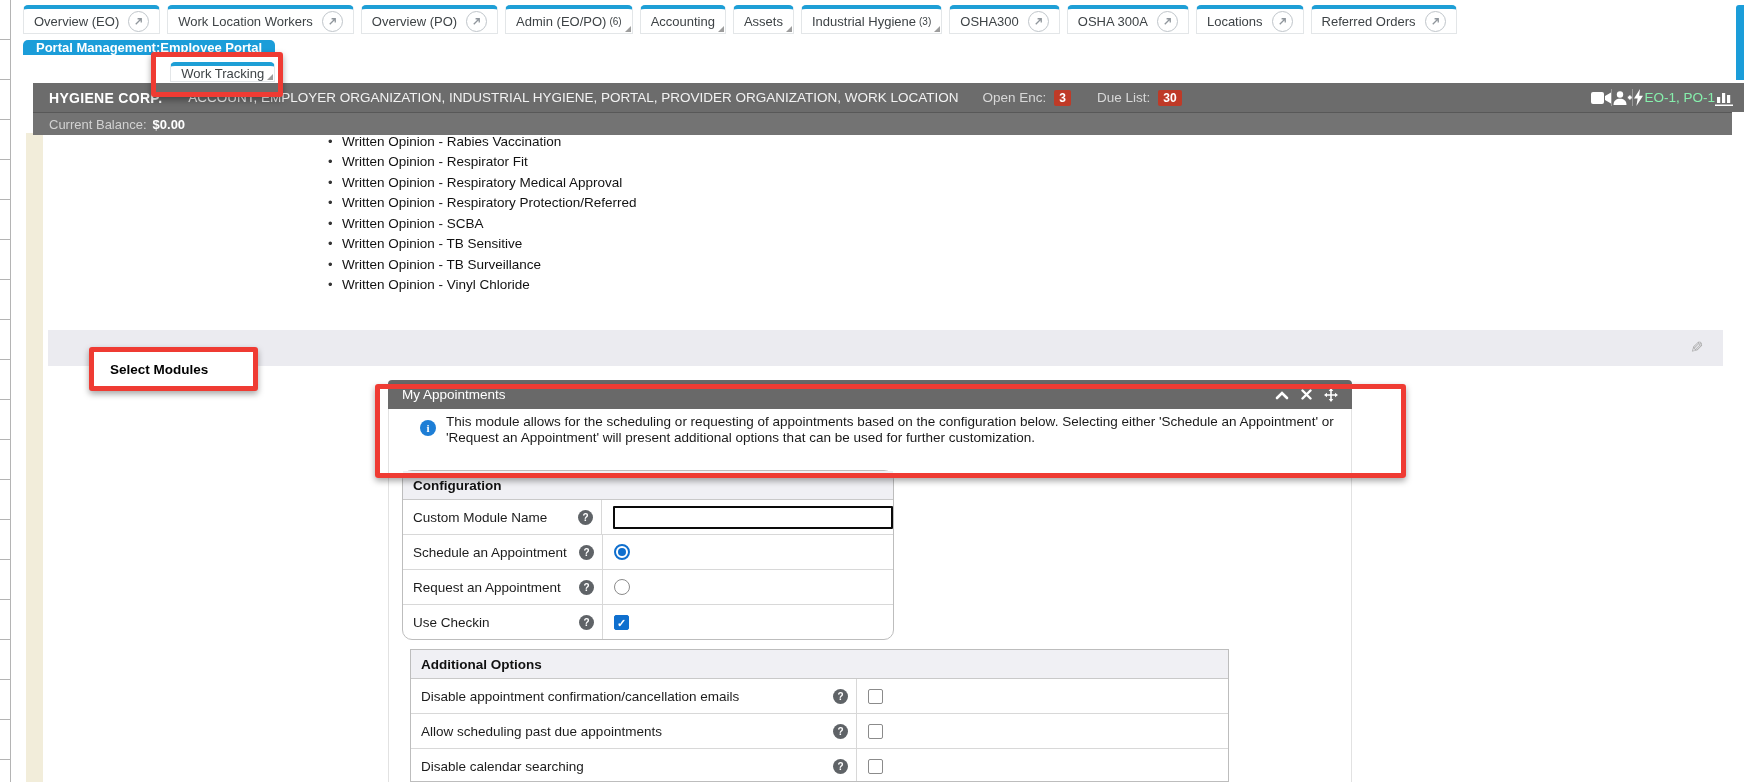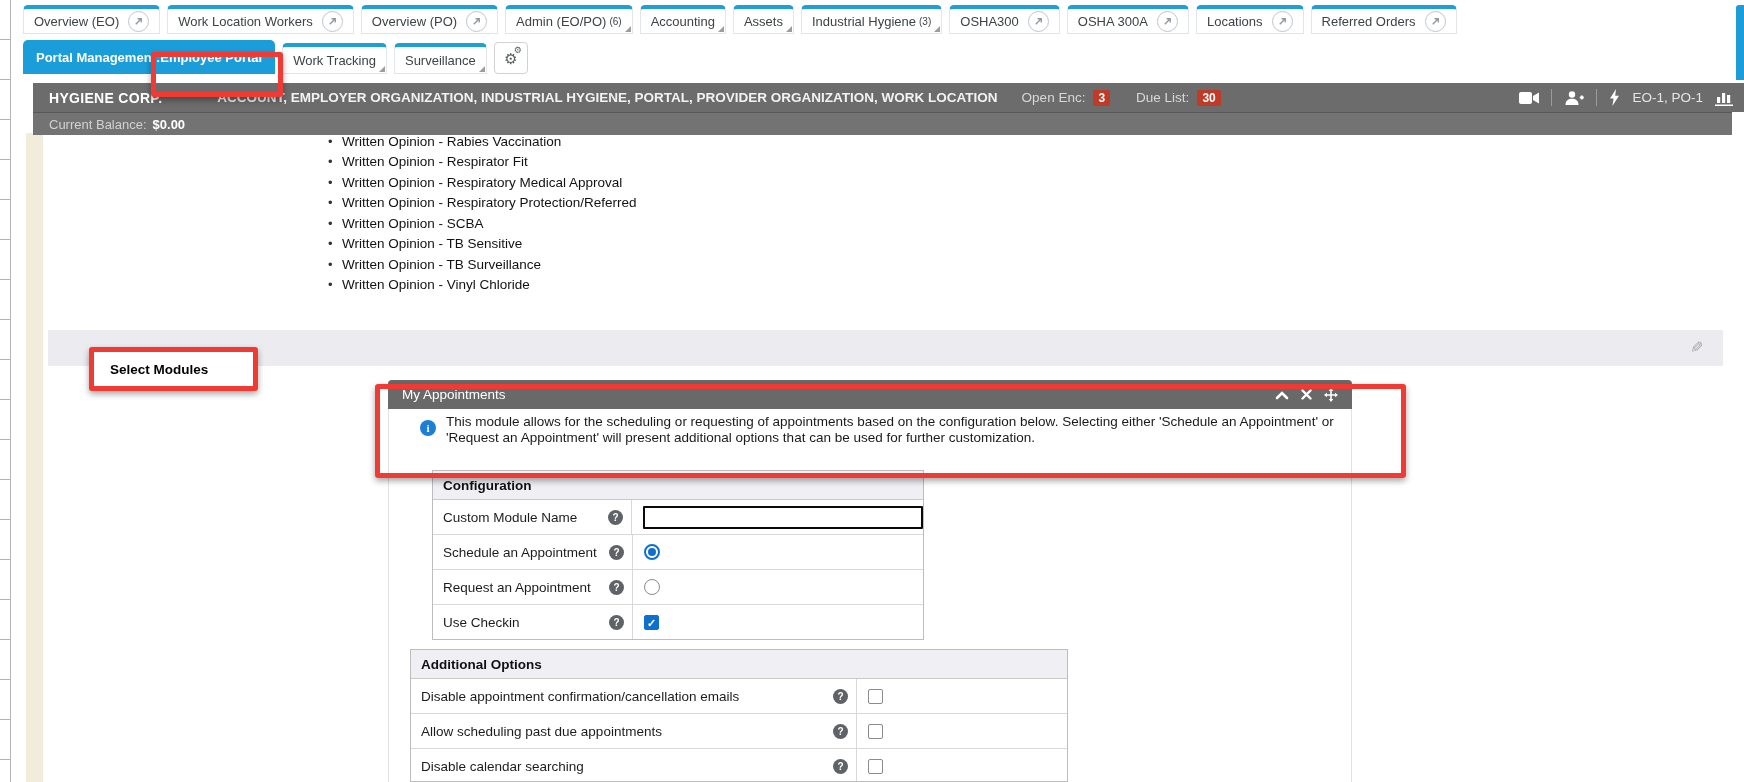--- a/index.html
+++ b/index.html
@@ -28,21 +28,21 @@
   .gear-small{position:absolute;right:5px;top:3px;font-size:9px;line-height:1;}
 
   
   .bar1{position:absolute;left:33px;right:0;top:83px;height:29px;background:#6c6c6c;
         display:flex;align-items:center;color:#fff;font-size:13.5px;}
   .bar2{position:absolute;left:33px;right:12px;top:112px;height:23px;background:#737373;
         border-top:1px solid #585858;display:flex;align-items:center;font-size:13px;box-sizing:border-box;}
   .badge{background:#bf3a27;color:#fff;font-weight:bold;font-size:12px;padding:1px 5px;
          border-radius:2px;margin-left:8px;}
   .dim{color:#d8d8d8;}
-  .bar-icons{position:absolute;right:10px;top:0;height:29px;display:flex;align-items:center;gap:12px;color:#e5e5e5;}
+  .bar-icons{position:absolute;right:10px;top:0;height:29px;display:flex;align-items:center;color:#86efac;}
   .vsep{width:1px;height:17px;background:#9a9a9a;}
   .blue-sliver{position:absolute;left:1736px;top:5px;width:8px;height:75px;background:#1b9dd9;border-radius:3px 0 0 0;}
 
   
   .oplist{position:absolute;left:328px;top:131px;font-size:13.5px;color:#121212;z-index:1;}
   .oplist .li{height:20.5px;display:flex;align-items:center;}
   .oplist .b{width:14px;color:#333;font-size:13px;}
 
   
   .band{position:absolute;left:48px;top:330px;width:1675px;height:36px;background:#ebebf0;}
@@ -166,41 +166,41 @@
     <div class="tab">
       <span>Referred Orders</span>
       <span class="circle-btn">
           <svg width="11" height="11" viewBox="0 0 12 12">
             <path d="M3 9 L9 3 M5 3 H9 V7" stroke="#8f959b" stroke-width="1.4" fill="none"></path>
           </svg>
         </span>
     </div>
   </div>
 
-  <div class="tabrow" style="left:23px;top:40px;height:34px;">
+  <div class="tabrow" style="left:23px;top:40px;height:34px;flex-direction:column;">
     <div class="tab active">
       <span>Portal Management:Employee Portal</span>
     </div>
     <div class="tab" style="height:31px;">
       <span>Work Tracking</span>
       <span class="fold"></span>
     </div>
     <div class="tab" style="height:31px;">
       <span>Surveillance</span>
       <span class="fold"></span>
     </div>
     <div class="gear-btn">
       <span class="gear-main">⚙</span>
       <span class="gear-small">⚙</span>
     </div>
   </div>
 
   <div class="bar1">
     <span style="margin-left:16px;font-size:14px;font-weight:600;letter-spacing:.3px;">HYGIENE CORP.</span>
-    <span style="margin-left:55px;color:#f2f2f2;font-weight:bold;">ACCOUNT, EMPLOYER ORGANIZATION, INDUSTRIAL HYGIENE, PORTAL, PROVIDER ORGANIZATION, WORK LOCATION</span>
+    <span style="margin-left:26px;color:#f2f2f2;">ACCOUNT, EMPLOYER ORGANIZATION, INDUSTRIAL HYGIENE, PORTAL, PROVIDER ORGANIZATION, WORK LOCATION</span>
     <span class="dim" style="margin-left:24px;">Open Enc:</span>
     <span class="badge">3</span>
     <span class="dim" style="margin-left:26px;">Due List:</span>
     <span class="badge">30</span>
 
     <div class="bar-icons">
       <span>
         <svg width="20" height="14" viewBox="0 0 20 14">
             <rect x="0" y="1" width="13" height="12" rx="2" fill="#fff"></rect>
             <path d="M14 5 L20 1.5 V12.5 L14 9 Z" fill="#fff"></path>
@@ -293,21 +293,21 @@
             <path d="M7 0 L9.3 3 H4.7 Z M7 14 L4.7 11 H9.3 Z M0 7 L3 4.7 V9.3 Z M14 7 L11 9.3 V4.7 Z" fill="#fff"></path>
             <path d="M7 2 V12 M2 7 H12" stroke="#fff" stroke-width="1.6"></path>
           </svg>
         </span>
     </span>
   </div>
   <div class="panel-body"></div>
   <span class="info-ic">i</span>
   <div class="info-tx">This module allows for the scheduling or requesting of appointments based on the configuration below. Selecting either 'Schedule an Appointment' or 'Request an Appointment' will present additional options that can be used for further customization.</div>
 
-  <div class="tbl cfg" style="left:432px;top:470px;width:492px;">
+  <div class="tbl cfg" style="left:402px;top:470px;width:492px;border-radius:10px;">
     <div class="hd">Configuration</div>
     <div class="row">
       <div class="lbl">
         <span>Custom Module Name</span>
         <span class="help">?</span>
       </div>
       <div class="ctl">
         <input class="txtin" type="text" value="" style="">
       </div>
     </div>
@@ -333,21 +333,21 @@
       <div class="lbl">
         <span>Use Checkin</span>
         <span class="help">?</span>
       </div>
       <div class="ctl">
           <span class="cb on">✓</span>
         </div>
     </div>
   </div>
 
-  <div class="tbl add" style="left:410px;top:649px;width:658px;height:133px;overflow:hidden;">
+  <div class="tbl add" style="left:410px;top:649px;width:819px;height:133px;overflow:hidden;">
     <div class="hd">Additional Options</div>
     <div class="row">
       <div class="lbl">
         <span>Disable appointment confirmation/cancellation emails</span>
         <span class="help">?</span>
       </div>
       <div class="ctl">
           <span class="cb"></span>
         </div>
     </div>

